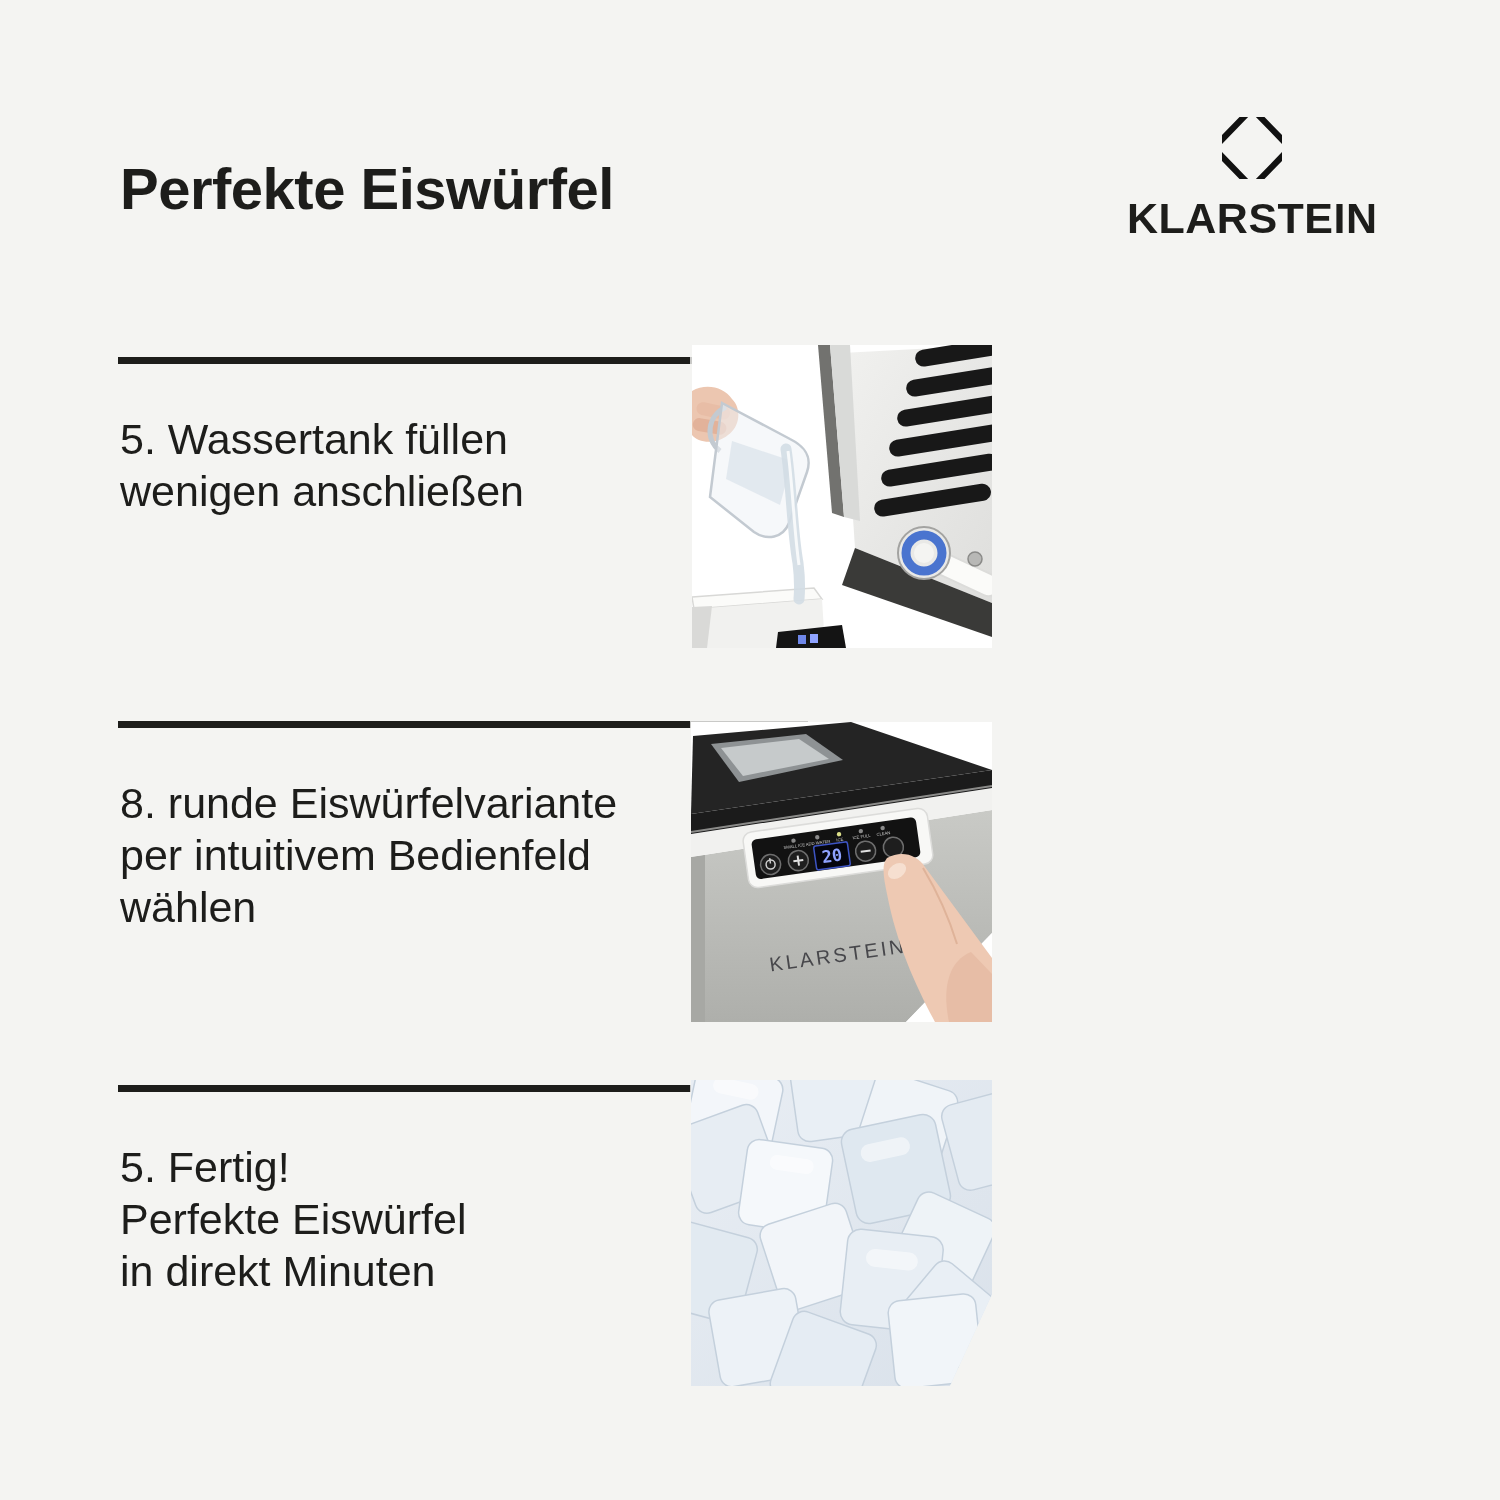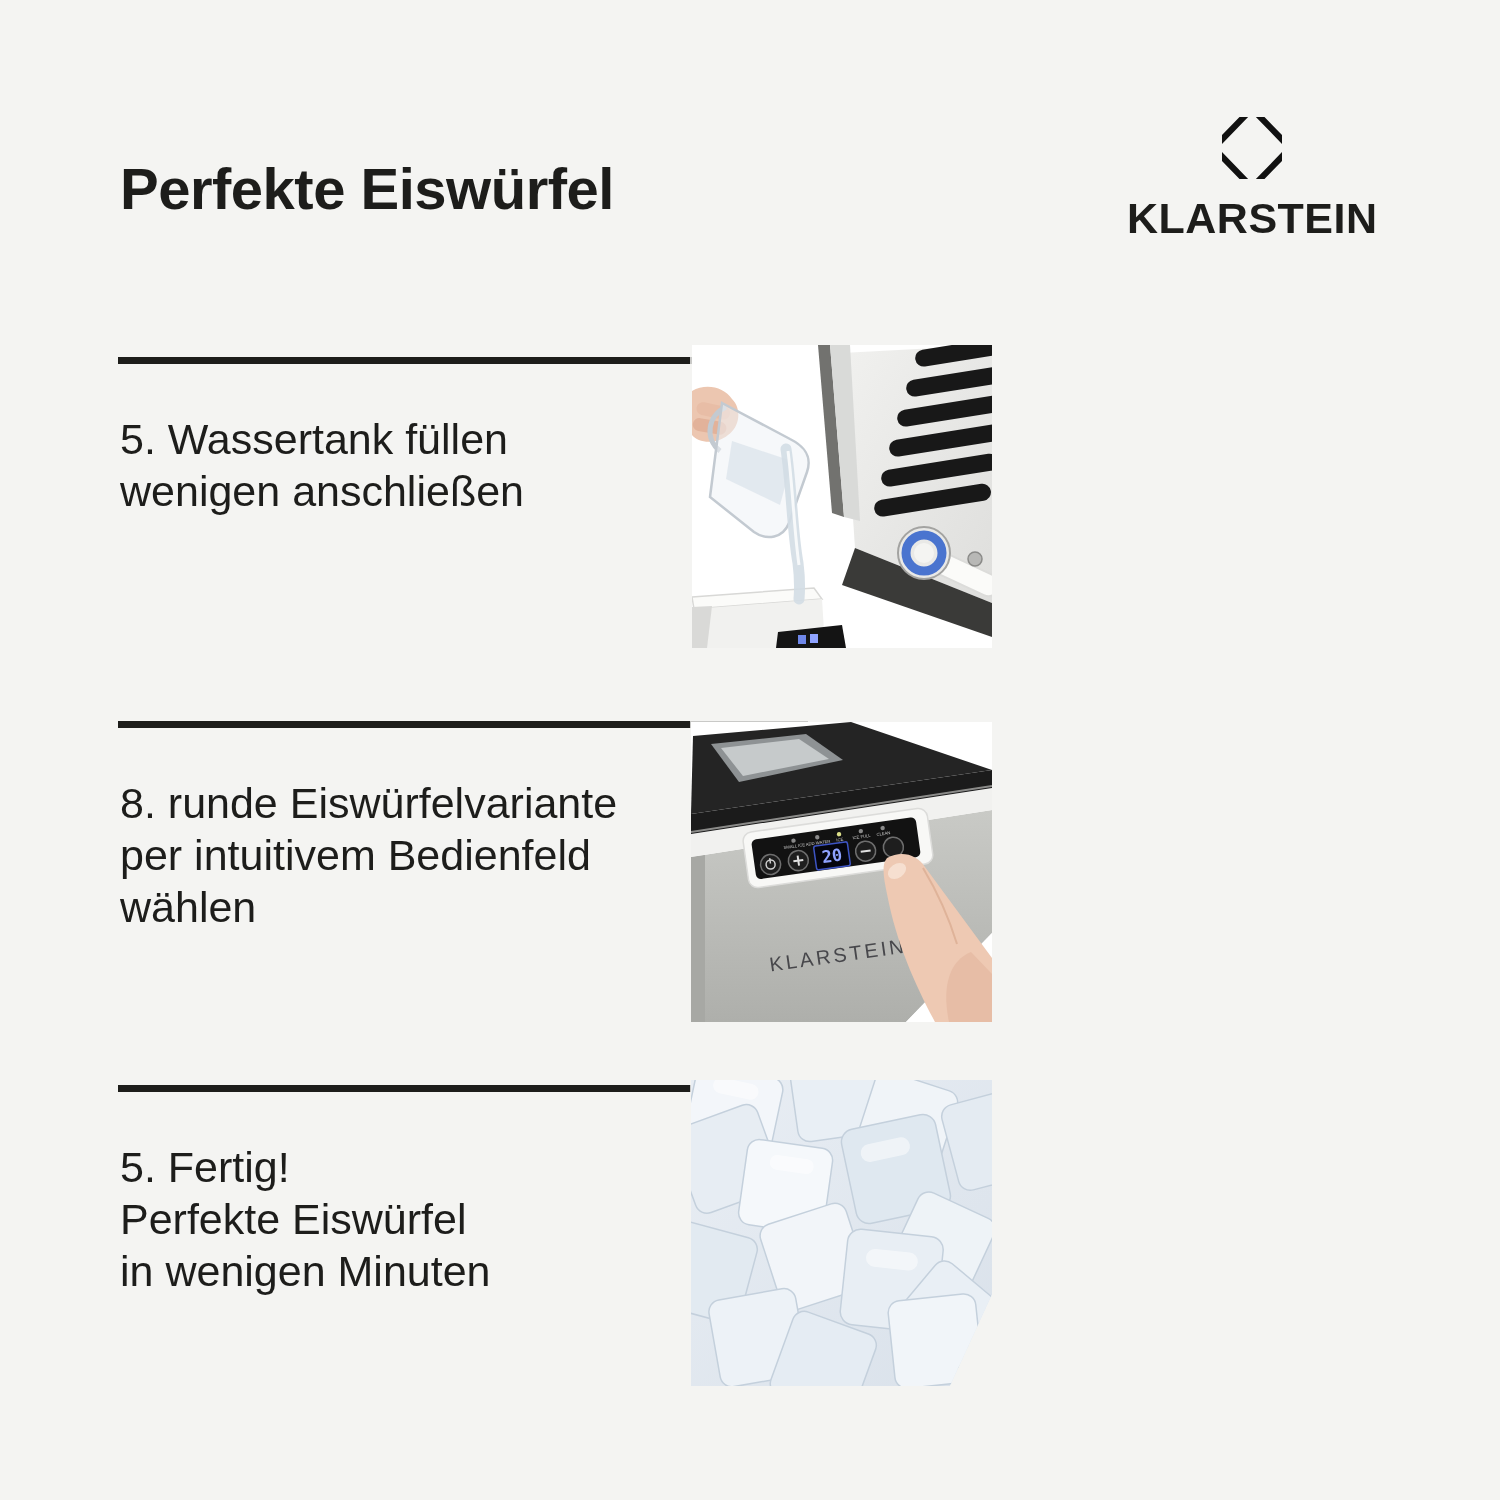--- a/index.html
+++ b/index.html
@@ -198,21 +198,21 @@
     </figure>
   </section>
 
   <section class="step s3">
     <div class="divider">
         <div class="divider-dark"></div>
       </div>
     <div class="step-text">
       <div>5. Fertig!</div>
       <div>Perfekte Eiswürfel</div>
-      <div>in wenigen Minuten</div>
+      <div>in direkt Minuten</div>
     </div>
     <figure class="photo p3" style="margin:0;">
       <svg width="301" height="306" viewBox="0 0 301 306">
         <defs>
           <linearGradient id="iceg" x1="0" y1="0" x2="1" y2="1">
             <stop offset="0" stop-color="#e9eef4"></stop>
               <stop offset="1" stop-color="#d9e1ea"></stop>
           </linearGradient>
         </defs>
         <rect width="301" height="306" fill="url(#iceg)"></rect>

